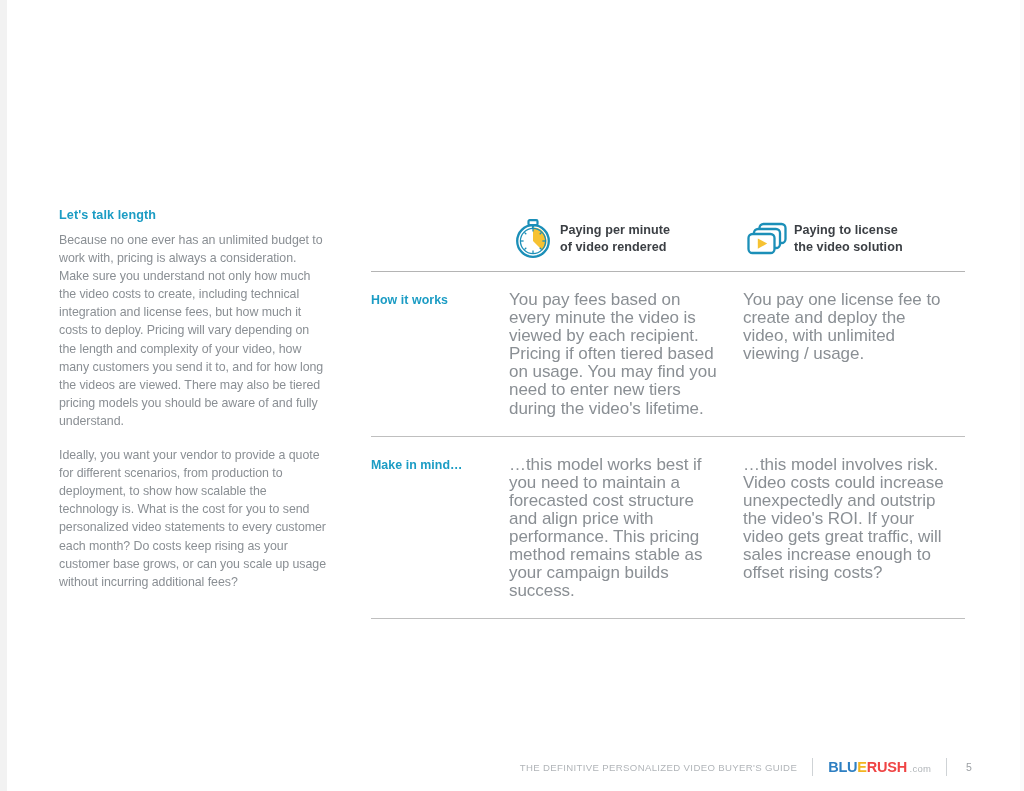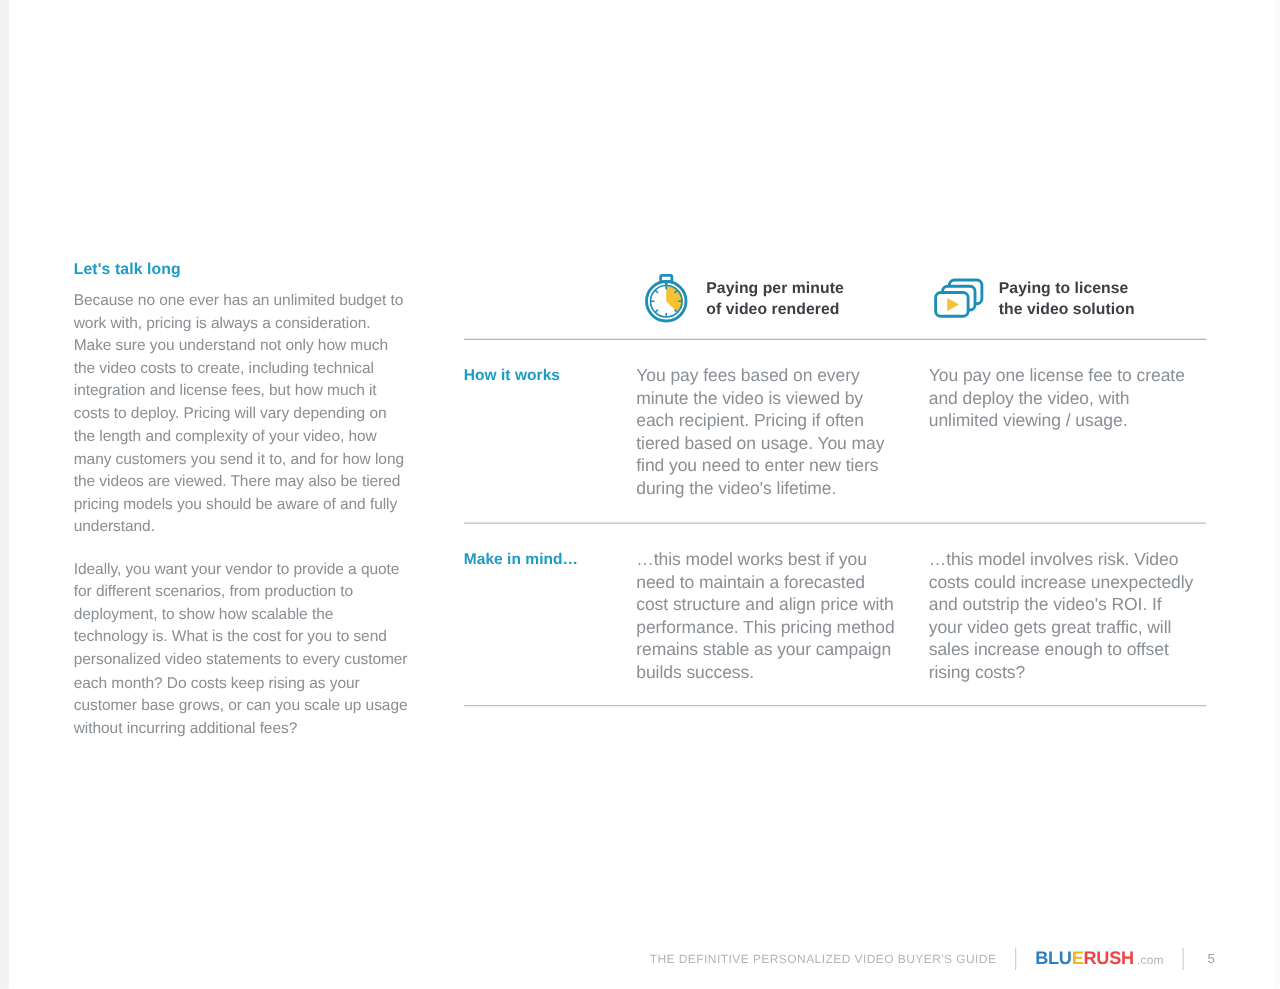--- a/index.html
+++ b/index.html
@@ -70,21 +70,21 @@
   .table-head {
     display: flex;
     height: 64px;
   }
   .th-spacer { width: 138px; flex: 0 0 138px; }
   .th-cell {
     flex: 0 0 234px;
     width: 234px;
     display: flex;
     align-items: center;
-    gap: 8px;
+    gap: 3px;
   }
   .th-icon {
     flex: 0 0 auto;
     width: 48px;
     height: 44px;
     display: flex;
     align-items: center;
     justify-content: center;
   }
   .th-label {
@@ -118,21 +118,21 @@
     font-size: 12.4px;
     font-weight: bold;
     line-height: 17px;
     letter-spacing: 0.05px;
     padding-top: 1px;
   }
   .row-cell {
     flex: 0 0 234px;
     width: 234px;
     color: #8a8f94;
-    font-size: 14px;
+    font-size: 17px;
     line-height: 18.1px;
     letter-spacing: -0.05px;
     padding-right: 22px;
     box-sizing: border-box;
   }
 
   
   .footer {
     position: absolute;
     left: 0;
@@ -184,21 +184,21 @@
 </style>
 </head>
 <body>
 
 <div class="page">
 
   <div class="edge-band-left"></div>
   <div class="edge-band-right"></div>
 
   <div class="left-col">
-    <h2 class="section-heading">Let's talk long</h2>
+    <h2 class="section-heading">Let's talk length</h2>
     <p class="body-para">Because no one ever has an unlimited budget to work with, pricing is always a consideration. Make sure you understand not only how much the video costs to create, including technical integration and license fees, but how much it costs to deploy. Pricing will vary depending on the length and complexity of your video, how many customers you send it to, and for how long the videos are viewed. There may also be tiered pricing models you should be aware of and fully understand.</p>
     <p class="body-para">Ideally, you want your vendor to provide a quote for different scenarios, from production to deployment, to show how scalable the technology is. What is the cost for you to send personalized video statements to every customer each month? Do costs keep rising as your customer base grows, or can you scale up usage without incurring additional fees?</p>
   </div>
 
   <div class="table-area">
 
     <div class="table-head">
       <div class="th-spacer"></div>
 
       <div class="th-cell">

